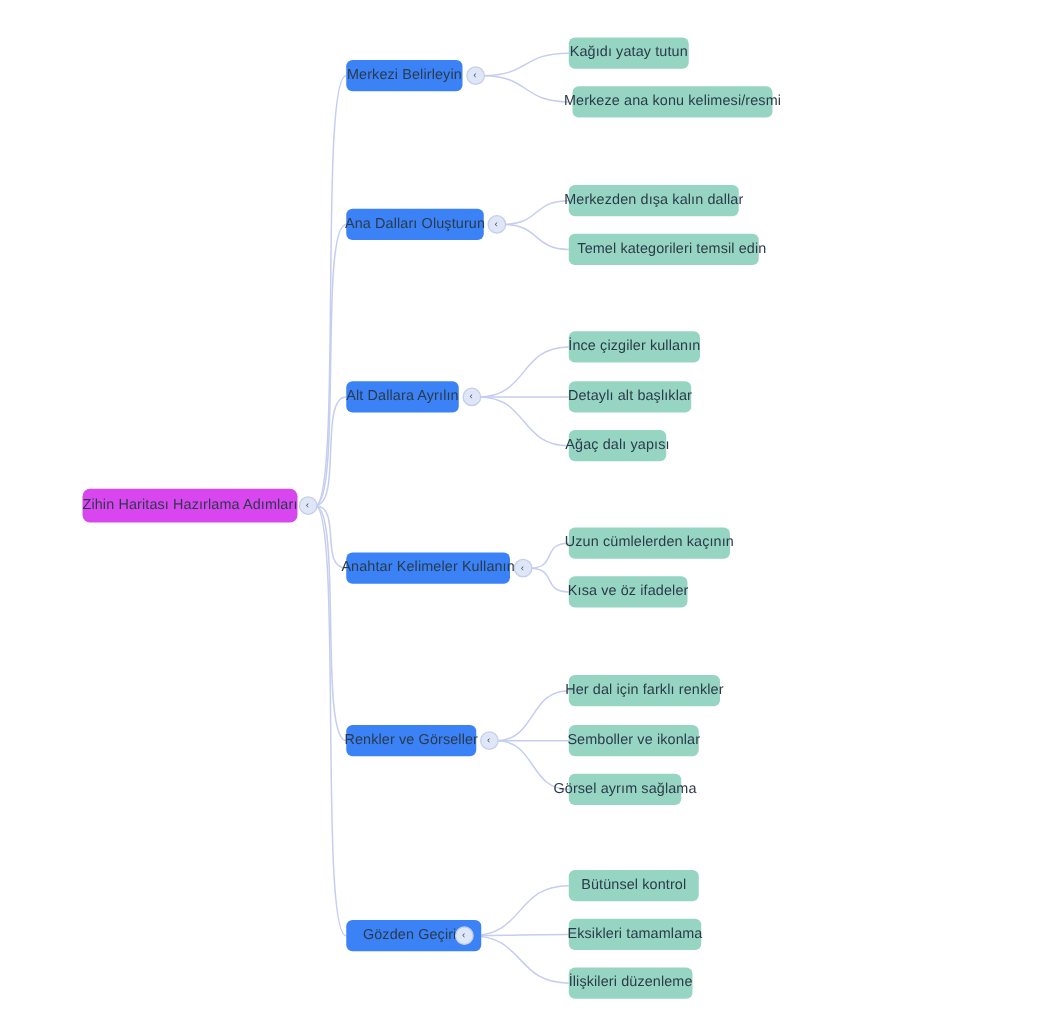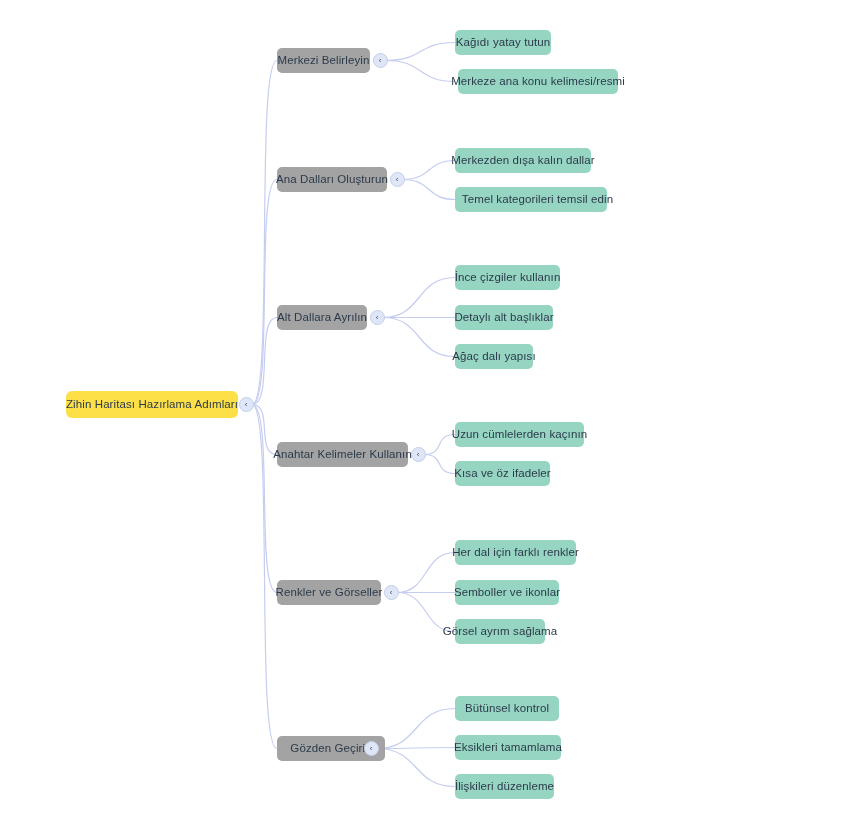--- a/index.html
+++ b/index.html
@@ -36,29 +36,29 @@
     white-space: nowrap;
     border-radius: 5px;
     font-size: 11.5px;
     letter-spacing: 0.1px;
     color: #2b3a4a;
     padding: 0 12px;
     height: 25px;
     line-height: 25px;
   }
   .node-root {
-    background: #fde047;
+    background: #d946ef;
     color: #2b3a4a;
     font-size: 11.5px;
     height: 27px;
     line-height: 27px;
     border-radius: 6px;
   }
   .node-branch {
-    background: #a3a3a3;
+    background: #3b82f6;
   }
   .node-leaf {
     background: #97d5c3;
     align-items: flex-end;
   }
   .toggle {
     position: absolute;
     width: 15px;
     height: 15px;
     border-radius: 50%;

